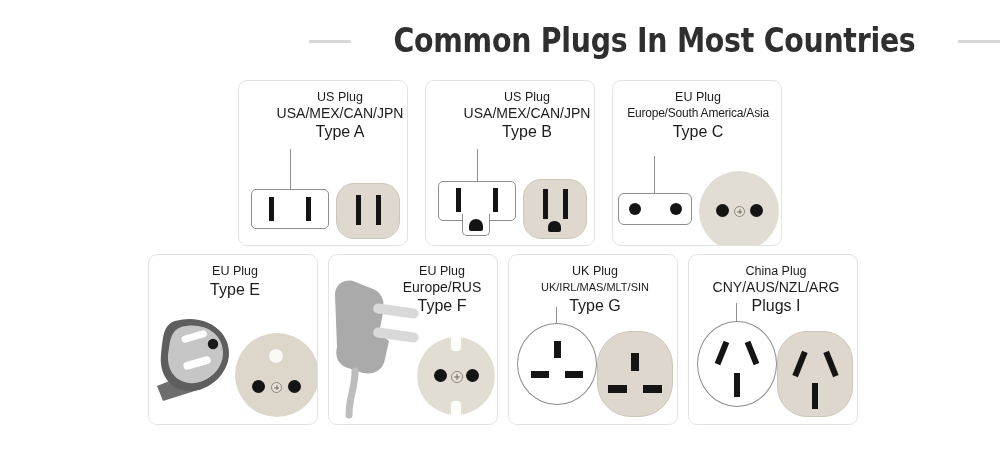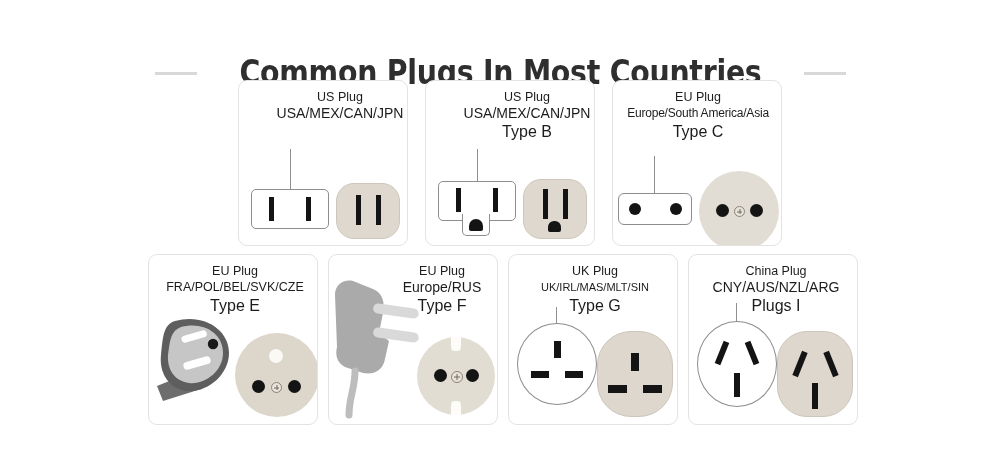--- a/index.html
+++ b/index.html
@@ -11,22 +11,21 @@
     position:relative;
   }
 
   
   .title-row{
     position:absolute;
     left:0; right:0; top:18px;
     height:46px;
     display:flex;
     align-items:center;
-    justify-content:center;
-    margin-top:32px;
+    justify-content:flex-end;
   }
   .title-dash{
     width:42px;height:3px;
     background:#d8d8d8;
     flex:0 0 auto;
   }
   .page-title{
     font-family:"DejaVu Sans", sans-serif;
     font-weight:bold;
     font-size:33px;
@@ -124,20 +123,21 @@
   <div class="page-title">Common Plugs In Most Countries</div>
   <div class="title-dash"></div>
 </div>
 
 <div class="row row-1">
 
   <div class="card card-a">
     <div class="labels">
       <div class="lbl-1">US Plug</div>
       <div class="lbl-2">USA/MEX/CAN/JPN</div>
+      <div class="lbl-3">Type A</div>
     </div>
     <div class="art">
 
       <div class="cordline" style="left:51px;top:68px;height:44px;"></div>
 
       <div class="body-white" style="left:12px;top:108px;width:78px;height:40px;border-radius:5px;"></div>
       <div class="pin" style="left:30px;top:116px;width:5px;height:24px;"></div>
       <div class="pin" style="left:67px;top:116px;width:5px;height:24px;"></div>
     </div>
     <div class="art">
@@ -189,21 +189,20 @@
       <div class="screw" style="left:121px;top:125px;width:9px;height:9px;"></div>
     </div>
   </div>
 </div>
 
 <div class="row row-2">
 
   <div class="card card-e">
     <div class="labels">
       <div class="lbl-1">EU Plug</div>
-      <div class="lbl-2">FRA/POL/BEL/SVK/CZE</div>
       <div class="lbl-3">Type E</div>
     </div>
     <div class="art">
       <svg width="170" height="171" viewBox="0 0 170 171">
         <path d="M8 131 L40 118 L52 134 L14 146 Z" fill="#6d6d6d"></path>
         <path d="M26 66 C54 58, 80 74, 80 98 C80 120, 58 138, 38 136 C20 134, 10 118, 12 100 C14 82, 14 70, 26 66 Z" fill="#5e5e5e"></path>
         <path d="M32 72 C54 66, 74 78, 74 98 C74 116, 56 130, 40 128 C25 126, 18 114, 19 100 C21 84, 22 76, 32 72 Z" fill="#c6c6c6"></path>
         <rect x="32" y="78" width="26" height="7" rx="3.5" fill="#ffffff" transform="rotate(-16 45 81)"></rect>
         <rect x="34" y="104" width="28" height="8" rx="4" fill="#ffffff" transform="rotate(-16 48 108)"></rect>
         <circle cx="64" cy="89" r="5.2" fill="#191919"></circle>

